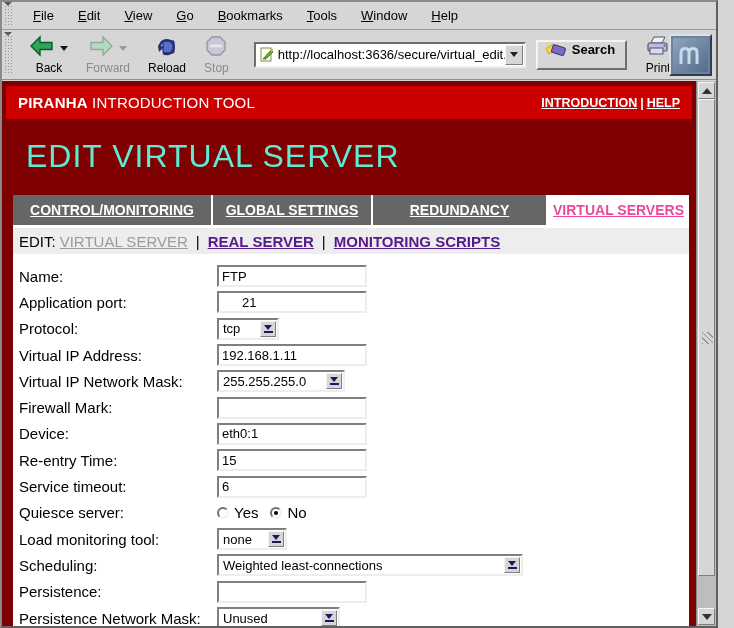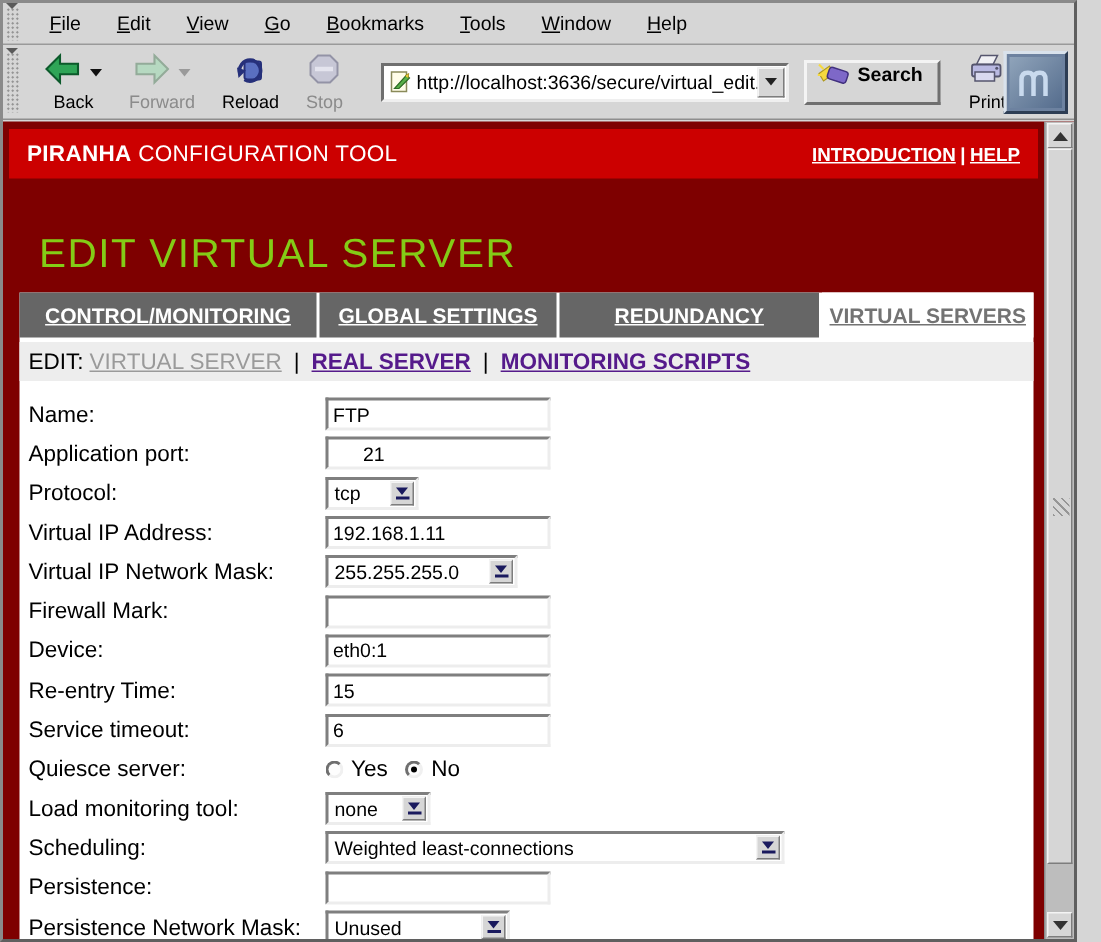--- a/index.html
+++ b/index.html
@@ -51,31 +51,31 @@
   .content { position:absolute; top:79px; left:0; right:0; bottom:0; background:#7e0000; overflow:hidden; }
 
   .redbar { position:absolute; top:5px; left:4px; right:24px; height:33px; background:#cc0000;
             display:flex; align-items:center; padding:0 12px; }
   .brand { font-size:15px; color:#fff; letter-spacing:0.2px; }
   .brand b { font-weight:bold; }
   .redbar-links { margin-left:auto; font-size:12.5px; font-weight:bold; color:#fff; }
   .redbar-links a { color:#fff; text-decoration:underline; cursor:pointer; }
   .redbar-links .sep { text-decoration:none; padding:0 3px; }
 
-  .page-title { position:absolute; top:57px; left:24px; font-size:27px; font-weight:400;
-                color:#84cc16; letter-spacing:1px;margin-top:16px; }
+  .page-title { position:absolute; top:57px; left:24px; font-size:32px; font-weight:400;
+                color:#5eead4; letter-spacing:1px; }
 
   .whitebox { position:absolute; top:114px; left:11px; right:27px; bottom:0; background:#fff; }
 
   .tabs { display:flex; height:30px; }
   .tab { background:#666666; color:#fff; font-size:14px; font-weight:bold; text-decoration:underline;
          display:flex; align-items:center; justify-content:center; margin-right:2px; cursor:pointer; }
   .tab:nth-child(1){ width:198px; } .tab:nth-child(2){ width:158px; } .tab:nth-child(3){ width:173px; }
   .tab:nth-child(4){ flex:1; margin-right:0; }
-  .tab.active { background:#ffffff; color:#737373; }
+  .tab.active { background:#ffffff; color:#ec4899; }
 
   .subnav { margin-top:3px; height:26px; background:#ededed; display:flex; align-items:center;
             padding-left:6px; font-size:15px; color:#000; }
   .subnav .cur { color:#9a9a9a; text-decoration:underline; margin:0 4px; }
   .subnav a { color:#551a8b; font-weight:bold; text-decoration:underline; margin:0 4px; cursor:pointer; }
   .subnav .pipe { margin:0 4px; color:#000; }
 
   .form { padding-top:9px; }
   .frow { height:26.3px; display:flex; align-items:center; padding-left:6px; }
   .flabel { width:198px; font-size:15px; color:#000; flex:none; }
@@ -230,21 +230,21 @@
         <svg width="26" height="22" viewBox="0 0 26 22">
           <path d="M3 20 V9 q0-4.5 4-4.5 h0.5 q3.5 0 3.5 4.5 v11 M11 20 V9 q0-4.5 4-4.5 h0.5 q3.5 0 3.5 4.5 v11" fill="none" stroke="#c9daee" stroke-width="3"></path>
         </svg>
       </span>
     </div>
   </div>
 
   <div class="content">
 
     <div class="redbar">
-      <span class="brand"><b>PIRANHA</b><span> CONFIGURATION TOOL</span></span>
+      <span class="brand"><b>PIRANHA</b><span> INTRODUCTION TOOL</span></span>
       <span class="redbar-links">
         <a>INTRODUCTION</a><span class="sep">|</span><a>HELP</a>
       </span>
     </div>
 
     <div class="page-title">EDIT VIRTUAL SERVER</div>
 
     <div class="whitebox">
 
       <div class="tabs">

